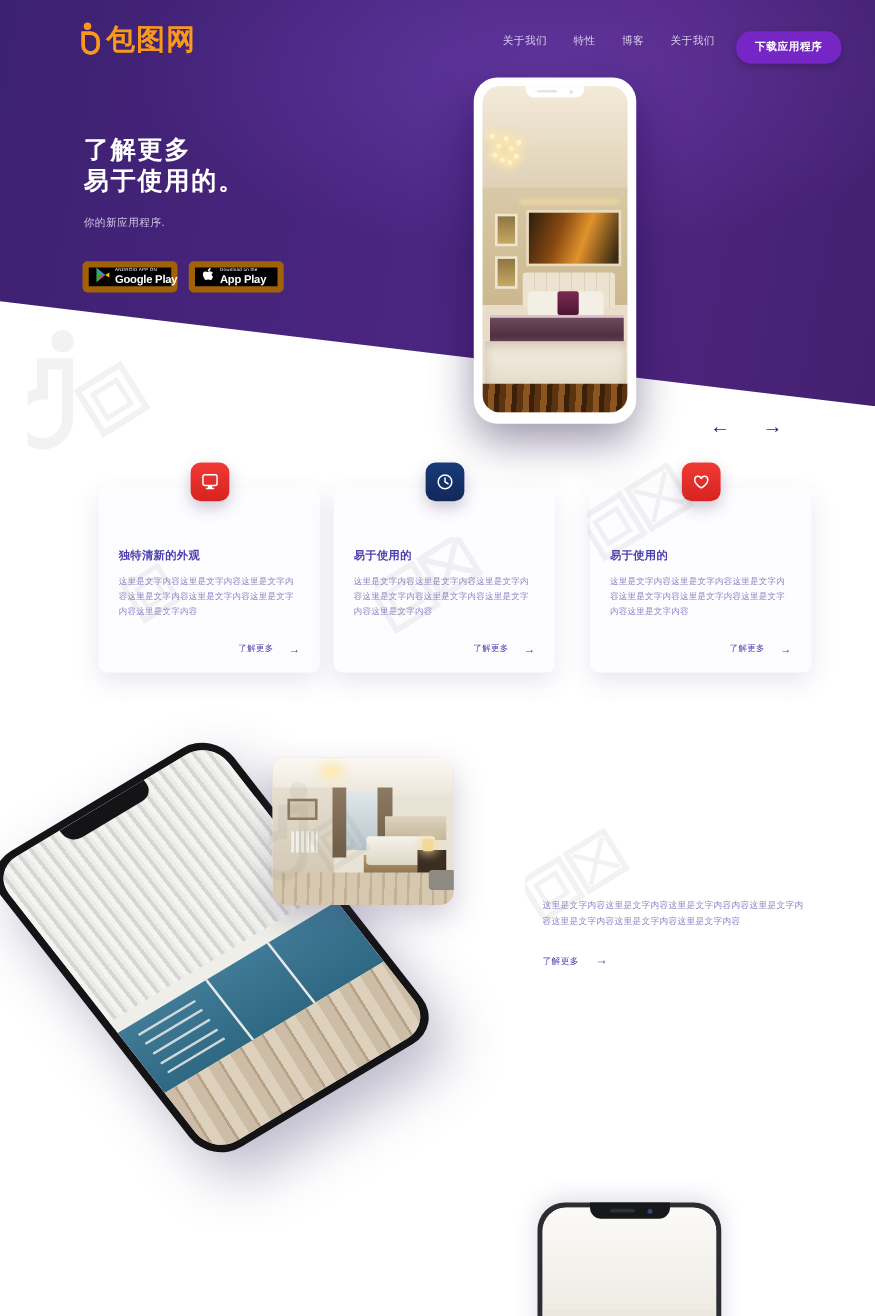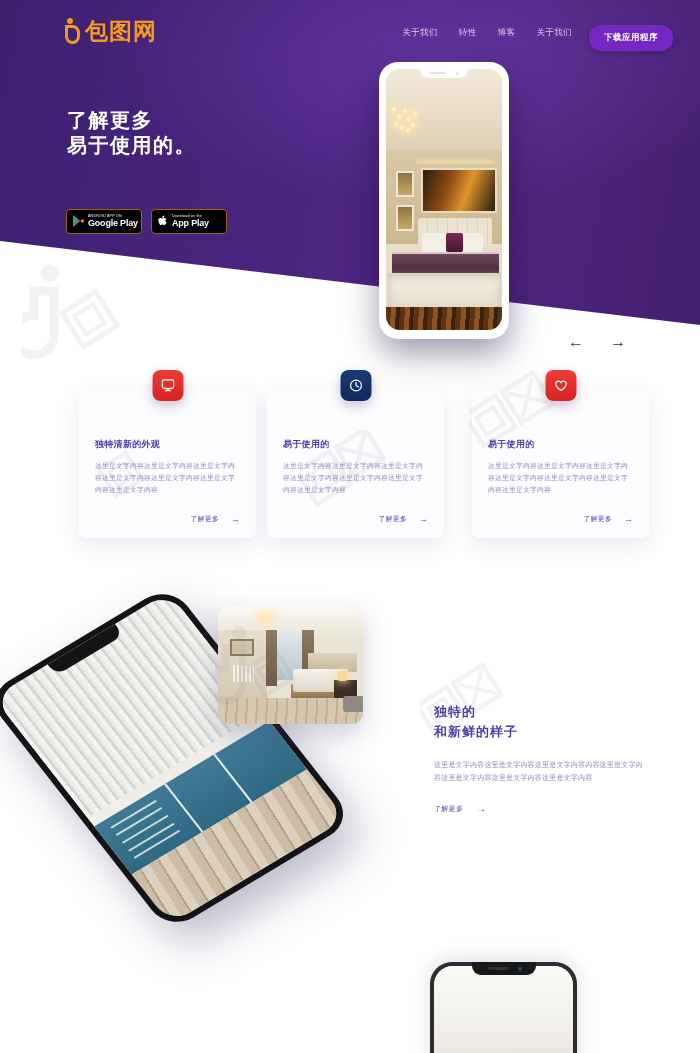--- a/index.html
+++ b/index.html
@@ -46,21 +46,21 @@
   }
 
   
   .hero-copy { position:absolute; left:67px; top:108px; width:260px; }
   .hero-title { color:#fff; font-size:20px; font-weight:bold; line-height:25px; letter-spacing:1.5px; }
   .hero-sub { margin-top:13px; color:#cfc4e6; font-size:8.5px; line-height:14px; letter-spacing:.4px; }
 
   .stores { position:absolute; left:66px; top:209px; display:flex; gap:9px; }
   .store {
     width:76px; height:25px; background:#000; border-radius:4px;
-    display:flex; align-items:center; gap:4px; padding:0 6px; border:1px solid #a16207;
+    display:flex; align-items:center; gap:4px; padding:0 6px; border:5px solid #a16207;
   }
   .store .glyph { flex:0 0 auto; }
   .store .txt { display:flex; flex-direction:column; justify-content:center; line-height:1; }
   .store .small { color:#fff; font-size:3.6px; letter-spacing:.2px; white-space:nowrap; }
   .store .big { color:#fff; font-size:9px; font-weight:bold; letter-spacing:-.2px; white-space:nowrap; margin-top:1px;}
 
   
   .hero-phone{
     position:absolute; left:379px; top:62px; width:130px; height:277px;
     background:#fff; border-radius:19px; padding:7px 7px 9px 7px;
@@ -221,20 +221,21 @@
 
     <button class="nav-btn">下载应用程序</button>
   </div>
 
   <div class="hero-copy">
     <div class="hero-title">
       <div>了解更多</div>
       <div>易于使用的。</div>
     </div>
     <div class="hero-sub">
+      <div>你的新应用程序.</div>
     </div>
   </div>
 
   <div class="stores">
     <div class="store">
       <span class="glyph">
         <svg width="11" height="12" viewBox="0 0 11 12">
           <polygon points="0,0 7,6 0,12" fill="#34a853"></polygon>
           <polygon points="0,0 7,6 4.2,6" fill="#4285f4"></polygon>
           <polygon points="0,12 7,6 4.2,6" fill="#ea4335"></polygon>
@@ -383,24 +384,20 @@
       <div class="rt-head"></div>
       <div class="rt-bedbase"></div>
       <div class="rt-bed"></div>
       <div class="rt-night"></div>
       <div class="rt-lamp2"></div>
       <div class="rt-floor"></div>
       <div class="rt-chair"></div>
     </div>
 
     <div class="sc-copy">
-      <div class="sc-title">
-        <div>独特的</div>
-        <div>和新鲜的样子</div>
-      </div>
       <div class="sc-text">这里是文字内容这里是文字内容这里是文字内容内容这里是文字内容这里是文字内容这里是文字内容这里是文字内容</div>
       <div class="sc-more">
         <span class="lbl">了解更多</span>
         <span class="arw">→</span>
       </div>
     </div>
   </div>
 
   <div class="bottom-phone">
     <div class="bp-notch"></div>

